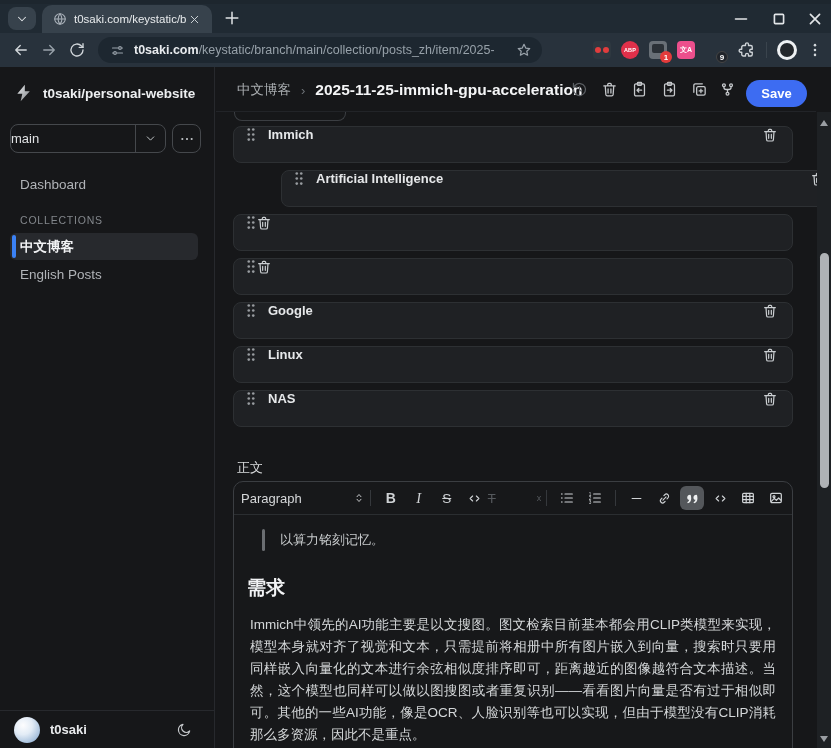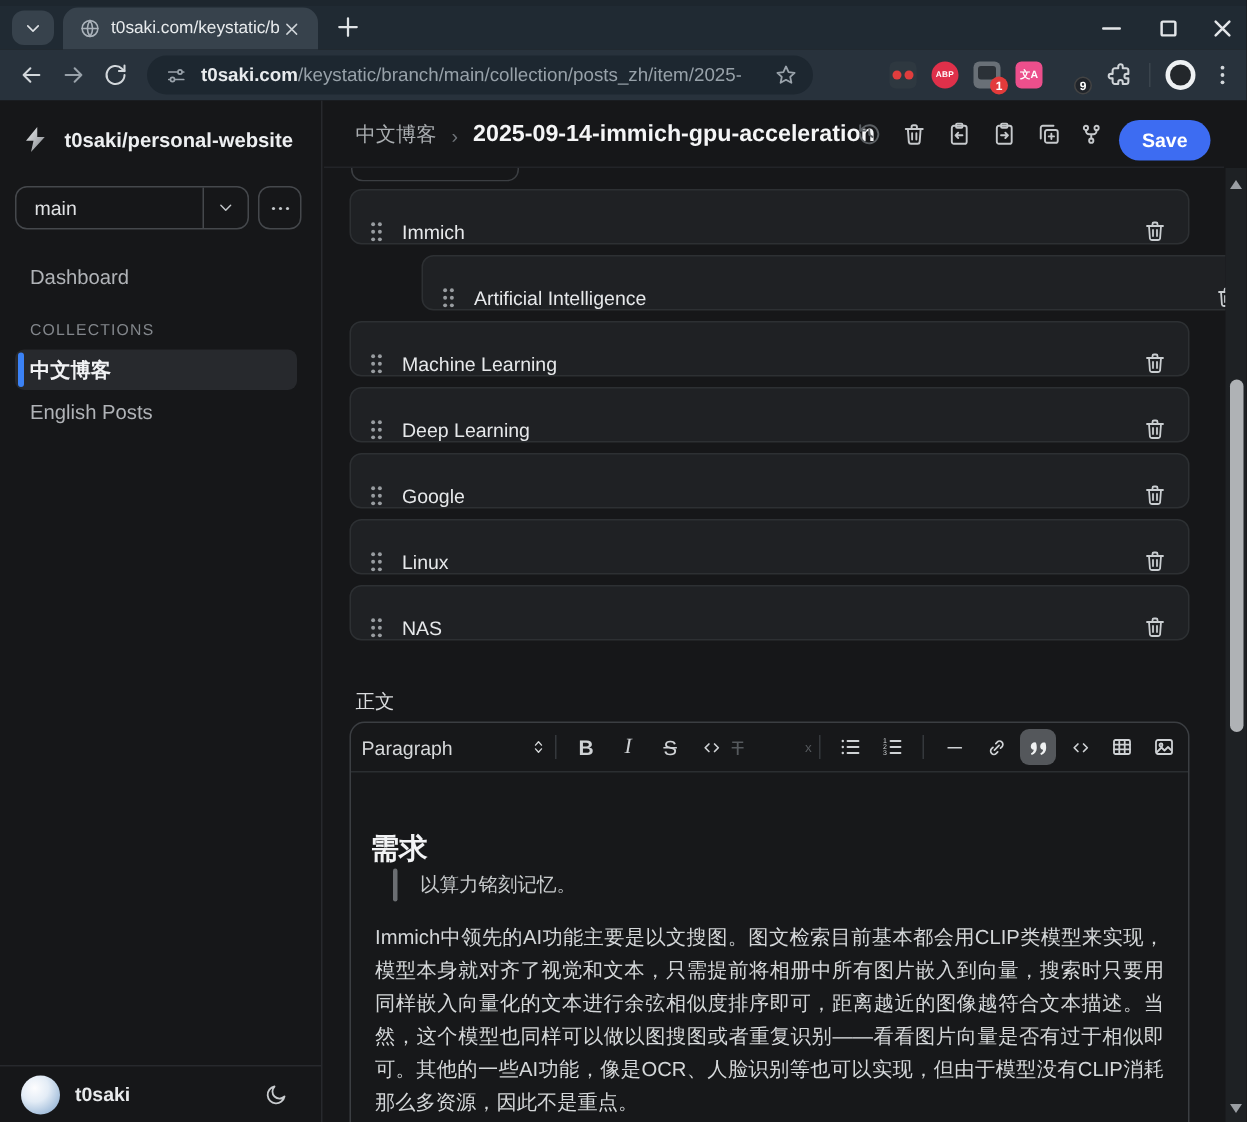--- a/index.html
+++ b/index.html
@@ -59,21 +59,21 @@
 
   
   #app { position:absolute; left:0; top:67px; width:831px; height:681px; background:#161719; }
 
   
   #sidebar { position:absolute; left:0; top:0; width:215px; height:681px; border-right:1px solid #27292d; }
   #repo-row { position:absolute; left:14px; top:16px; display:flex; align-items:center; }
   #repo-name { margin-left:9px; font-size:13.5px; font-weight:700; color:#edeff1; }
   #branch-select { position:absolute; left:10px; top:57px; width:156px; height:29px; border:1px solid #45484c;
     border-radius:8px; display:flex; align-items:center; color:#dfe1e3; }
-  #branch-name { font-size:13px; margin-left:12px; flex:1; }
+  #branch-name { font-size:13px; flex:1; }
   #branch-chevron { width:30px; height:27px; border-left:1px solid #45484c; display:flex; align-items:center;
     justify-content:center; color:#c3c7ca; }
   #branch-more-btn { position:absolute; left:172px; top:57px; width:29px; height:29px; border:1px solid #45484c;
     border-radius:8px; display:flex; align-items:center; justify-content:center; color:#c3c7ca; }
   #nav-dashboard { position:absolute; left:20px; top:110px; font-size:13.5px; color:#b0b3b7; }
   #collections-label { position:absolute; left:20px; top:147px; font-size:10.5px; letter-spacing:.8px; color:#83878c; }
   #nav-zh { position:absolute; left:10px; top:166px; width:188px; height:27px; background:#27292d; border-radius:6px;
     display:flex; align-items:center; }
   #nav-zh-accent { position:absolute; left:-8px; top:2px; width:4px; height:23px; border-radius:2px; background:#3b82f6; }
   #nav-zh span { margin-left:10px; font-size:13.5px; font-weight:700; color:#f1f2f4; }
@@ -96,21 +96,21 @@
   #icon-clip-out { left:445px; } #icon-duplicate { left:475px; } #icon-fork { left:503px; }
   #save-button { position:absolute; left:530px; top:13px; width:61px; height:27px; border-radius:14px;
     background:#3d6cf2; color:#fff; font-size:13px; font-weight:700; display:flex; align-items:center;
     justify-content:center; border:none; }
 
   
   #content { position:absolute; left:216px; top:45px; width:601px; height:636px; overflow:hidden; }
   #clipped-field-edge { position:absolute; left:18px; top:-4px; width:112px; height:13px;
     border:1px solid #3b3e42; border-top:none; border-radius:0 0 8px 8px; }
   .tag-row { position:absolute; left:17px; width:560px; height:37px; background:#1f2124; border:1px solid #2d3033;
-    border-radius:8px; display:flex; align-items:flex-end; }
+    border-radius:8px; display:flex; align-items:flex-start;font-weight:bold; }
   .drag-handle { margin-left:12px; color:#989ca0; }
   .tag-label { margin-left:12px; font-size:13px; color:#e6e8ea; flex:1; }
   .tag-trash { margin-right:14px; color:#caced1; }
 
   #body-field-label { position:absolute; left:21px; top:347px; font-size:13px; color:#d9dbdd; }
   #editor { position:absolute; left:17px; top:369px; width:560px; height:300px; border:1px solid #3b3e42;
     border-radius:10px; background:#17181a; }
   #editor-toolbar { height:33px; border-bottom:1px solid #2b2e31; display:flex; align-items:center; padding-left:14px; }
   .tb-item { display:flex; align-items:center; justify-content:center; height:24px; min-width:24px;
     margin-right:4px; color:#cfd2d5; border-radius:6px;gap:41px; }
@@ -303,21 +303,21 @@
             <path d="M20.5 13.5A8.5 8.5 0 1 1 10.5 3.5a7 7 0 0 0 10 10z"></path>
           </svg>
       </span>
     </div>
   </div>
 
   <div id="main-header">
     <div id="breadcrumb">
       <span id="bc-collection">中文博客</span>
       <span id="bc-sep">›</span>
-      <span id="page-title">2025-09-14-immich-gpu-acceleration</span>
+      <span id="page-title">2025-11-25-immich-gpu-acceleration</span>
     </div>
     <span class="hdr-icon" id="icon-history">
       <svg class="ico" width="17" height="17" viewBox="0 0 24 24">
           <path d="M3.5 12a8.5 8.5 0 1 0 2.5-6L3.5 8.5"></path>
           <path d="M3.5 3.5v5h5"></path>
           <path d="M12 8v4.5l3 2"></path>
         </svg>
     </span>
     <span class="hdr-icon" id="icon-trash">
       <svg class="ico" width="17" height="17" viewBox="0 0 24 24">
@@ -406,41 +406,39 @@
           <span class="drag-handle">
             <svg width="10" height="15" viewBox="0 0 10 16" fill="currentColor">
               <circle cx="2.6" cy="2.6" r="1.4"></circle>
               <circle cx="7.4" cy="2.6" r="1.4"></circle>
               <circle cx="2.6" cy="8" r="1.4"></circle>
               <circle cx="7.4" cy="8" r="1.4"></circle>
               <circle cx="2.6" cy="13.4" r="1.4"></circle>
               <circle cx="7.4" cy="13.4" r="1.4"></circle>
             </svg>
           </span>
-          <span class="tag-label">Machine Learning</span>
           <span class="tag-trash">
             <svg class="ico" width="16" height="16" viewBox="0 0 24 24">
               <path d="M4 7h16M9.5 7V5a1.5 1.5 0 0 1 1.5-1.5h2A1.5 1.5 0 0 1 14.5 5v2M6 7l.9 12.3A2 2 0 0 0 8.9 21h6.2a2 2 0 0 0 2-1.7L18 7"></path>
               <path d="M10 11v6M14 11v6"></path>
             </svg>
           </span>
         </div>
 
         <div class="tag-row" style="top: 146px;">
           <span class="drag-handle">
             <svg width="10" height="15" viewBox="0 0 10 16" fill="currentColor">
               <circle cx="2.6" cy="2.6" r="1.4"></circle>
               <circle cx="7.4" cy="2.6" r="1.4"></circle>
               <circle cx="2.6" cy="8" r="1.4"></circle>
               <circle cx="7.4" cy="8" r="1.4"></circle>
               <circle cx="2.6" cy="13.4" r="1.4"></circle>
               <circle cx="7.4" cy="13.4" r="1.4"></circle>
             </svg>
           </span>
-          <span class="tag-label">Deep Learning</span>
           <span class="tag-trash">
             <svg class="ico" width="16" height="16" viewBox="0 0 24 24">
               <path d="M4 7h16M9.5 7V5a1.5 1.5 0 0 1 1.5-1.5h2A1.5 1.5 0 0 1 14.5 5v2M6 7l.9 12.3A2 2 0 0 0 8.9 21h6.2a2 2 0 0 0 2-1.7L18 7"></path>
               <path d="M10 11v6M14 11v6"></path>
             </svg>
           </span>
         </div>
 
         <div class="tag-row" style="top: 190px;">
           <span class="drag-handle">
@@ -580,25 +578,25 @@
         <div class="tb-item">
           <svg class="ico" width="16" height="16" viewBox="0 0 24 24">
               <rect x="4" y="5" width="16" height="14" rx="2"></rect>
               <circle cx="9" cy="10" r="1.5"></circle>
               <path d="M5 17l4.5-4.5 3 3 3.5-3.5 3 3"></path>
             </svg>
         </div>
       </div>
 
       <div id="editor-content">
-        <div id="doc-heading">需求</div>
         <div id="blockquote-row">
           <div id="blockquote-bar"></div>
           <div id="blockquote-text">以算力铭刻记忆。</div>
         </div>
+        <div id="doc-heading">需求</div>
         <div class="doc-para">Immich中领先的AI功能主要是以文搜图。图文检索目前基本都会用CLIP类模型来实现，模型本身就对齐了视觉和文本，只需提前将相册中所有图片嵌入到向量，搜索时只要用同样嵌入向量化的文本进行余弦相似度排序即可，距离越近的图像越符合文本描述。当然，这个模型也同样可以做以图搜图或者重复识别——看看图片向量是否有过于相似即可。其他的一些AI功能，像是OCR、人脸识别等也可以实现，但由于模型没有CLIP消耗那么多资源，因此不是重点。</div>
       </div>
     </div>
   </div>
 
   <div id="scrollbar">
     <div id="sb-up"></div>
     <div id="sb-thumb"></div>
     <div id="sb-down"></div>
   </div>

